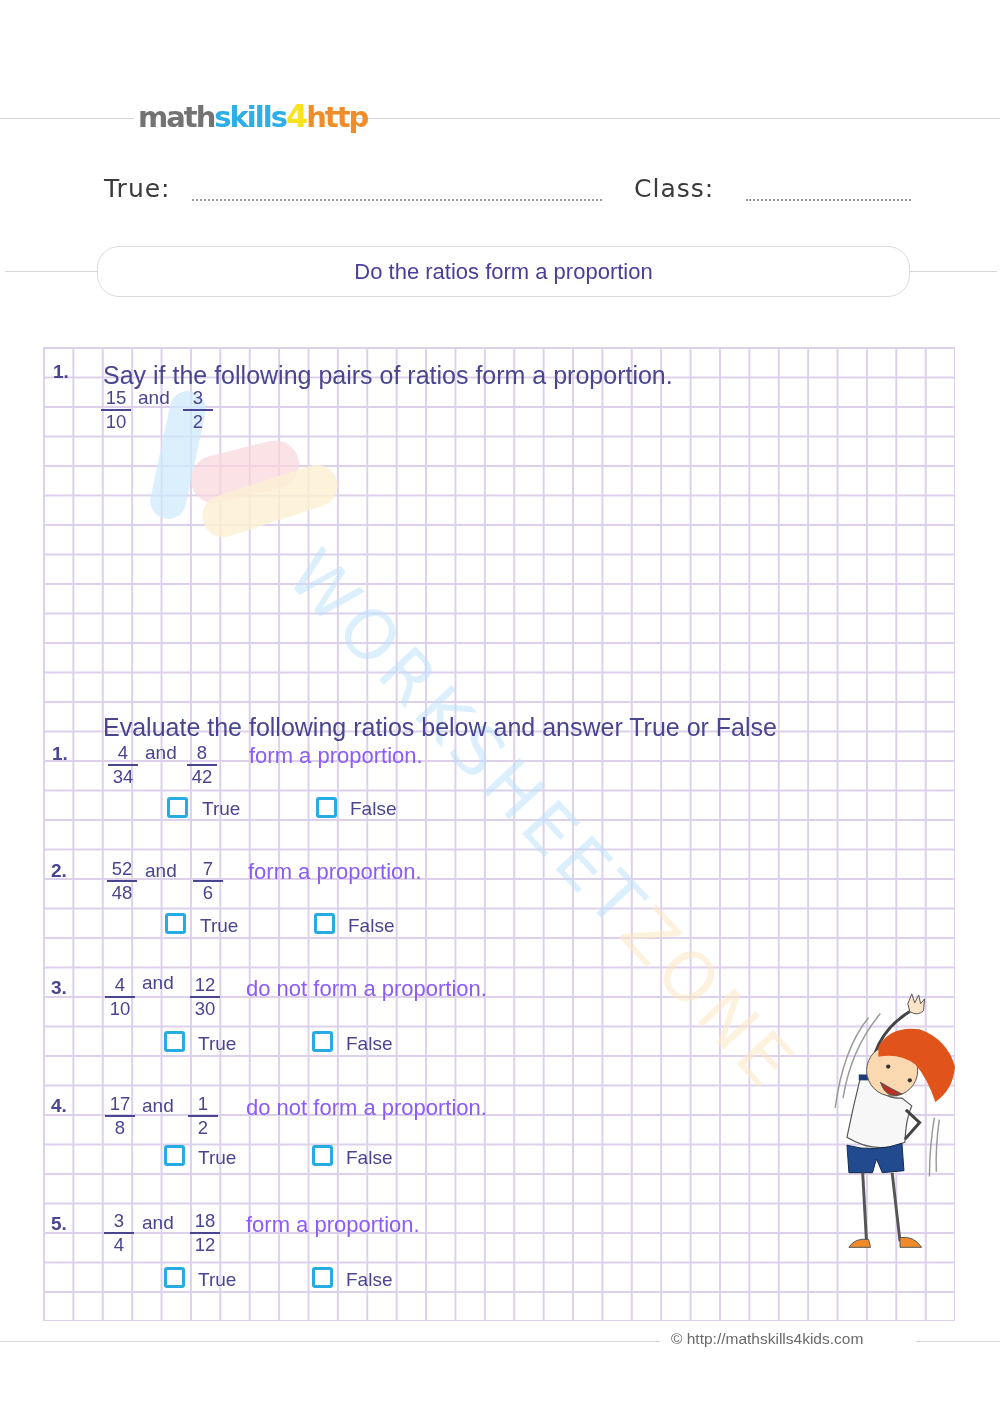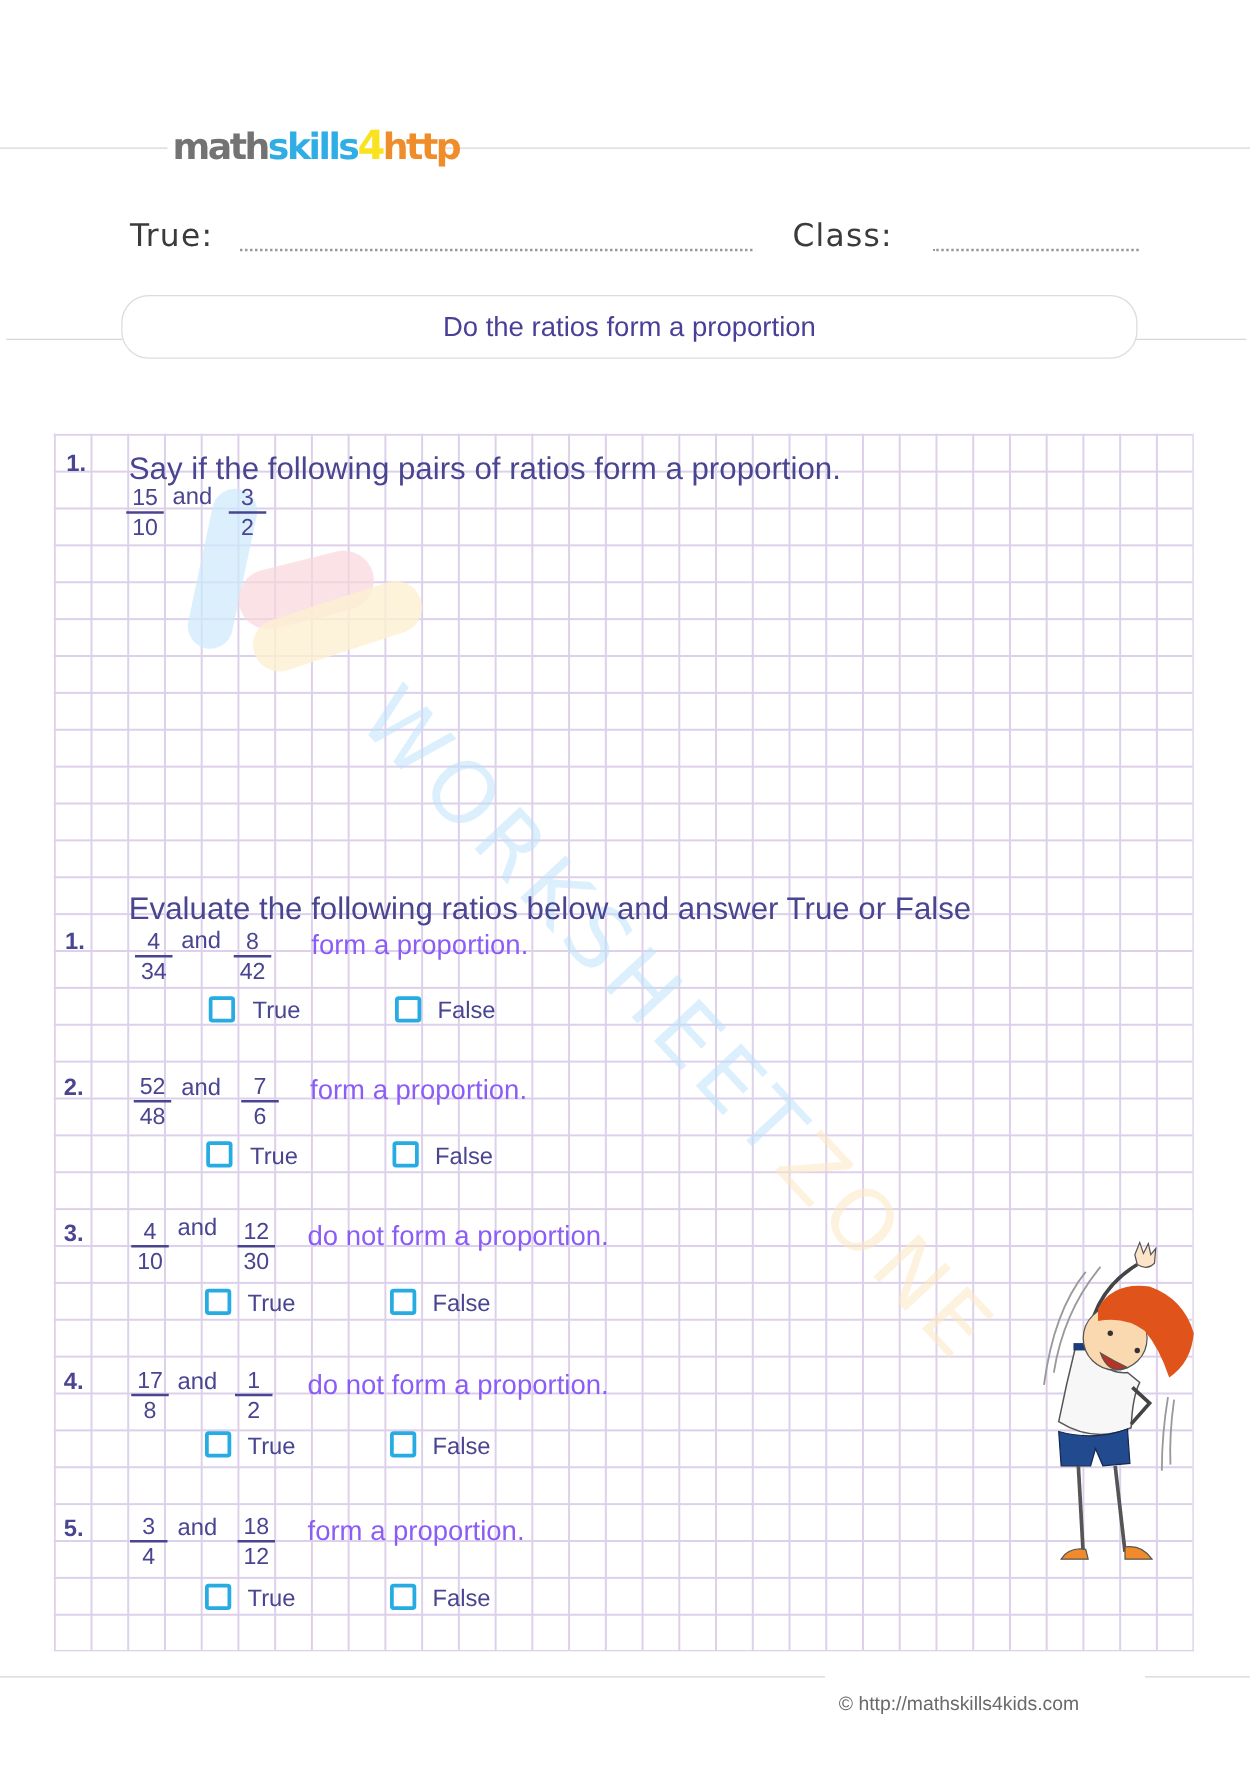--- a/index.html
+++ b/index.html
@@ -12,21 +12,21 @@
   .logo .p1 { color: #737373; }
   .logo .p2 { color: #2eaee4; }
   .logo .p3 { color: #f9e21f; font-size: 32px; }
   .logo .p4 { color: #f08d2b; }
 
   .name-label { position: absolute; left: 104px; top: 174px; font-family: "DejaVu Sans", sans-serif; font-size: 25px; color: #3b3b3b; letter-spacing: 1px; }
   .name-dots { position: absolute; left: 192px; top: 199px; width: 410px; border-bottom: 2px dotted #9a9a9a; }
   .class-label { position: absolute; left: 634px; top: 174px; font-family: "DejaVu Sans", sans-serif; font-size: 25px; color: #3b3b3b; letter-spacing: 1px; }
   .class-dots { position: absolute; left: 746px; top: 199px; width: 165px; border-bottom: 2px dotted #9a9a9a; }
 
-  .title-box { position: absolute; left: 97px; top: 236px; width: 813px; height: 51px; border: 1.5px solid #dcdcdc; border-radius: 22px; background: #fff; display: flex; align-items: center; justify-content: center; }
+  .title-box { position: absolute; left: 97px; top: 246px; width: 813px; height: 51px; border: 1.5px solid #dcdcdc; border-radius: 22px; background: #fff; display: flex; align-items: center; justify-content: center; }
   .title-text { font-size: 22px; color: #4a3f98; }
 
   .grid { position: absolute; left: 43px; top: 347px; width: 912px; height: 974px;
     background-color: #fff;
     background-image:
       linear-gradient(to right, #ddd0ea 1.6px, transparent 1.6px),
       linear-gradient(to bottom, #ddd0ea 1.6px, transparent 1.6px);
     background-size: 29.4px 29.5px;
     border-right: 1.6px solid #ddd0ea; border-bottom: 1.6px solid #ddd0ea;
   }
@@ -47,21 +47,21 @@
   .frac .den { text-align: center; }
 
   .and { position: absolute; font-size: 19px; color: #4a4590; }
   .stmt { position: absolute; font-size: 22px; color: #8b5cf6; white-space: nowrap; }
 
   .cb { position: absolute; width: 21px; height: 21px; border: 3px solid #27abe3; border-radius: 3px; background: #fff; }
   .cb-label { position: absolute; font-size: 19px; color: #4a4590; }
 
   .kid { position: absolute; left: 820px; top: 990px; width: 160px; height: 275px; }
 
-  .footer-text { position: absolute; left: 671px; top: 1330px; font-size: 15.5px; color: #6a6a6a; white-space: nowrap; margin-top: 25px; }
+  .footer-text { position: absolute; left: 671px; top: 1330px; font-size: 15.5px; color: #6a6a6a; white-space: nowrap; }
 </style>
 </head>
 <body>
 
 <div class="hline" style="left:0;top:118px;width:134px;"></div>
 <div class="hline" style="left:354px;top:118px;width:646px;"></div>
 
 <div class="logo">
   <span class="p1">math</span><span class="p2">skills</span><span class="p3">4</span><span class="p4">http</span>
 </div>

